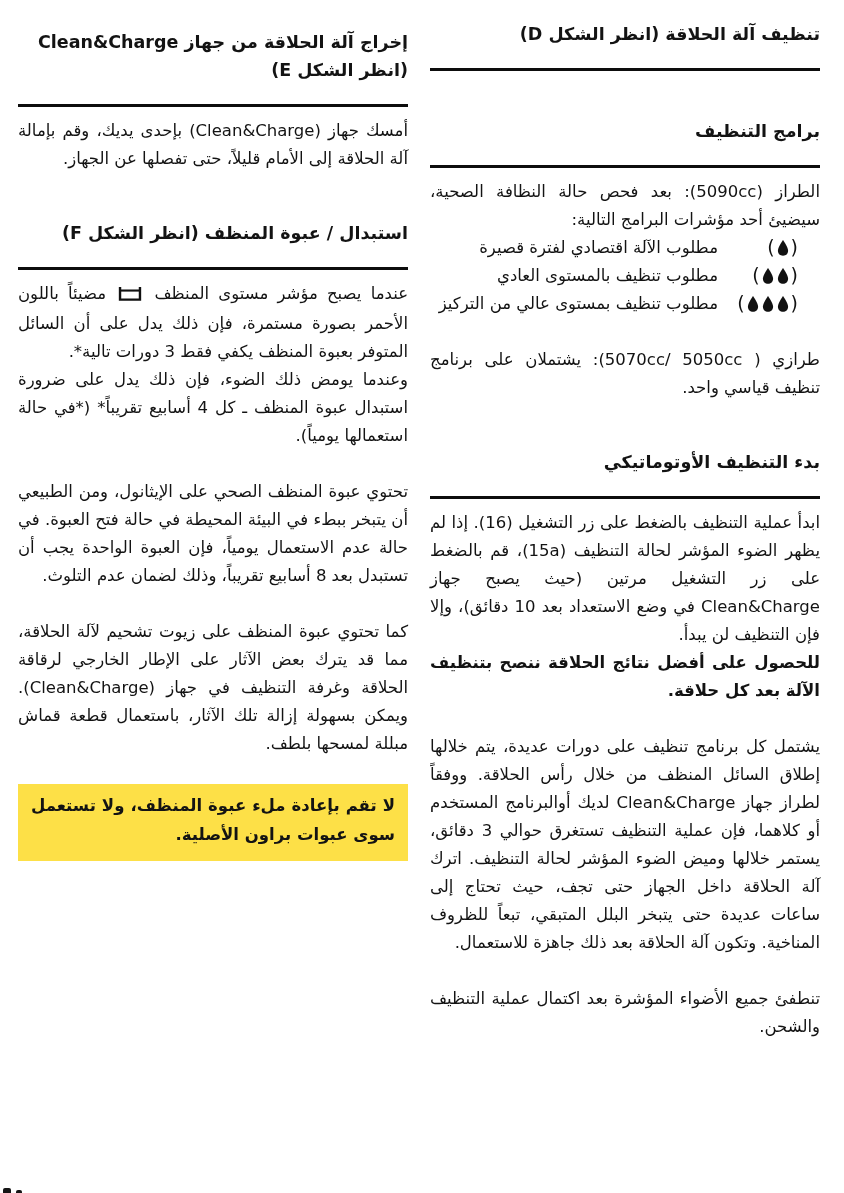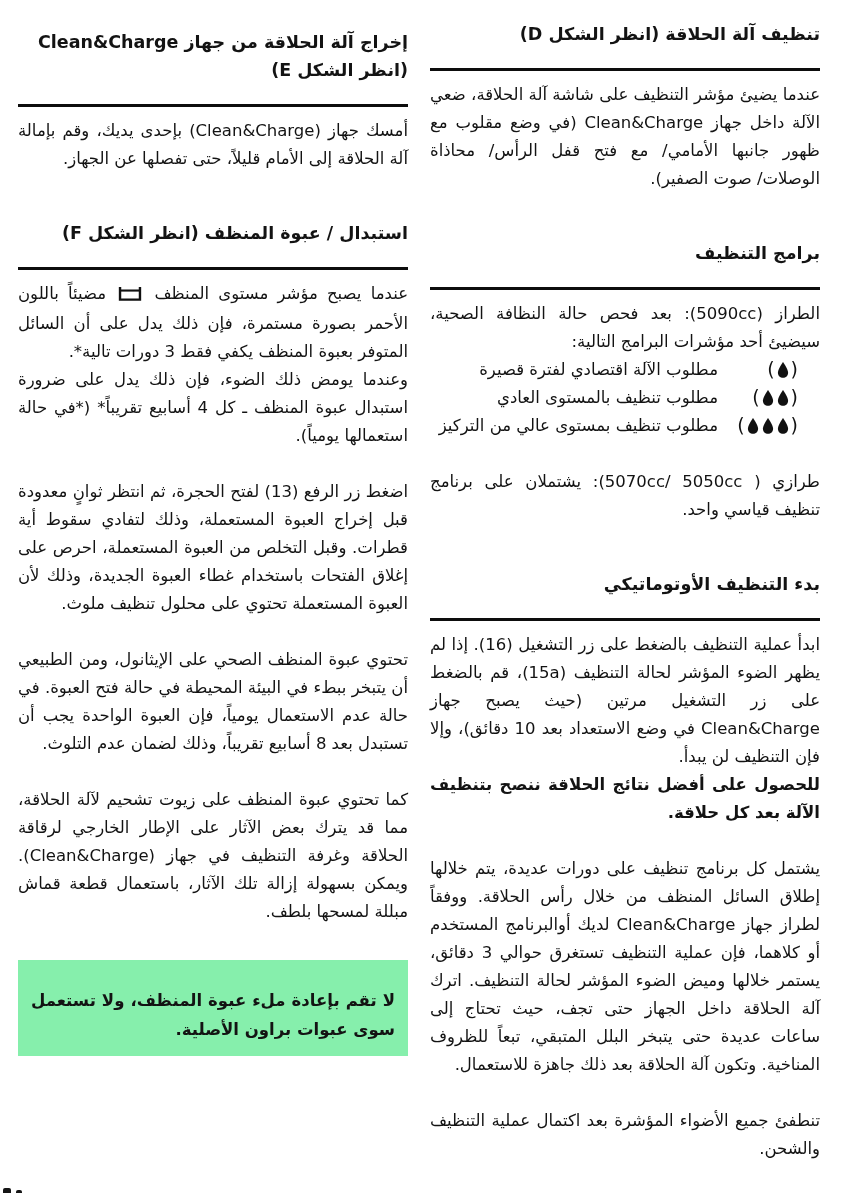--- a/index.html
+++ b/index.html
@@ -69,23 +69,23 @@
     gap:1px;
   }
   .prog-icons .paren { font-weight:normal; font-size:19px; line-height:1; transform:translateY(-1px); }
   .drop { display:inline-block; margin:0 1px; }
   .drop svg { display:block; }
 
   
   .lvl-icon { display:inline-block; vertical-align:-2px; margin:0 3px; }
 
   .note-box {
-    margin-top:34px;
-    background:#86efac;
-    padding:26px 13px 12px 13px;
+    margin-top:26px;
+    background:#fde047;
+    padding:7px 13px 12px 13px;
     font-weight:bold;
     font-size:16.5px;
     line-height:29px;
     text-align:justify;
   }
 
   
   .clipped-marks { position:absolute; left:3px; bottom:0; height:7px; width:30px; }
   .clipped-marks i {
     position:absolute; bottom:-3px; background:#151515; display:block;
@@ -98,21 +98,20 @@
 
 <div class="page">
   <div class="columns">
 
     <div class="col col-right">
 
       <div class="section">
         <div class="heading">
           <span class="hb">تنظيف آلة الحلاقة</span><span class="hn"> (انظر الشكل D)</span>
         </div>
-        <p class="body">عندما يضيئ مؤشر التنظيف على شاشة آلة الحلاقة، ضعي الآلة داخل جهاز Clean&amp;Charge (في وضع مقلوب مع ظهور جانبها الأمامي/ مع فتح قفل الرأس/ محاذاة الوصلات/ صوت الصفير).</p>
       </div>
 
       <div class="section sec-gap-lg">
         <div class="heading">
           <span class="hb">برامج التنظيف</span>
         </div>
         <p class="body">الطراز (5090cc): بعد فحص حالة النظافة الصحية، سيضيئ أحد مؤشرات البرامج التالية:</p>
         <div class="body cont prog-list">
 
           <div class="prog-row">
@@ -201,21 +200,20 @@
         </div>
         <p class="body">
           <span>عندما يصبح مؤشر مستوى المنظف</span>
           <span class="lvl-icon"><svg width="24" height="15" viewBox="0 0 26 16">
                 <path d="M2.2 1 V14.6 H23.8 V1" fill="none" stroke="#111" stroke-width="2.6"></path>
                 <line x1="2.2" y1="4.8" x2="23.8" y2="4.8" stroke="#111" stroke-width="2.3"></line>
               </svg></span>
           <span>مضيئاً باللون الأحمر بصورة مستمرة، فإن ذلك يدل على أن السائل المتوفر بعبوة المنظف يكفي فقط 3 دورات تالية*.</span>
         </p>
         <p class="body cont">وعندما يومض ذلك الضوء، فإن ذلك يدل على ضرورة استبدال عبوة المنظف ـ كل 4 أسابيع تقريباً* (*في حالة استعمالها يومياً).</p>
-        <p class="body">اضغط زر الرفع (13) لفتح الحجرة، ثم انتظر ثوانٍ معدودة قبل إخراج العبوة المستعملة، وذلك لتفادي سقوط أية قطرات. وقبل التخلص من العبوة المستعملة، احرص على إغلاق الفتحات باستخدام غطاء العبوة الجديدة، وذلك لأن العبوة المستعملة تحتوي على محلول تنظيف ملوث.</p>
         <p class="body">تحتوي عبوة المنظف الصحي على الإيثانول، ومن الطبيعي أن يتبخر ببطء في البيئة المحيطة في حالة فتح العبوة. في حالة عدم الاستعمال يومياً، فإن العبوة الواحدة يجب أن تستبدل بعد 8 أسابيع تقريباً، وذلك لضمان عدم التلوث.</p>
         <p class="body">كما تحتوي عبوة المنظف على زيوت تشحيم لآلة الحلاقة، مما قد يترك بعض الآثار على الإطار الخارجي لرقاقة الحلاقة وغرفة التنظيف في جهاز (Clean&amp;Charge). ويمكن بسهولة إزالة تلك الآثار، باستعمال قطعة قماش مبللة لمسحها بلطف.</p>
         <div class="note-box">لا تقم بإعادة ملء عبوة المنظف، ولا تستعمل سوى عبوات براون الأصلية.</div>
       </div>
 
     </div>
   </div>
 
   <div class="clipped-marks">
     <i class="m1"></i>

